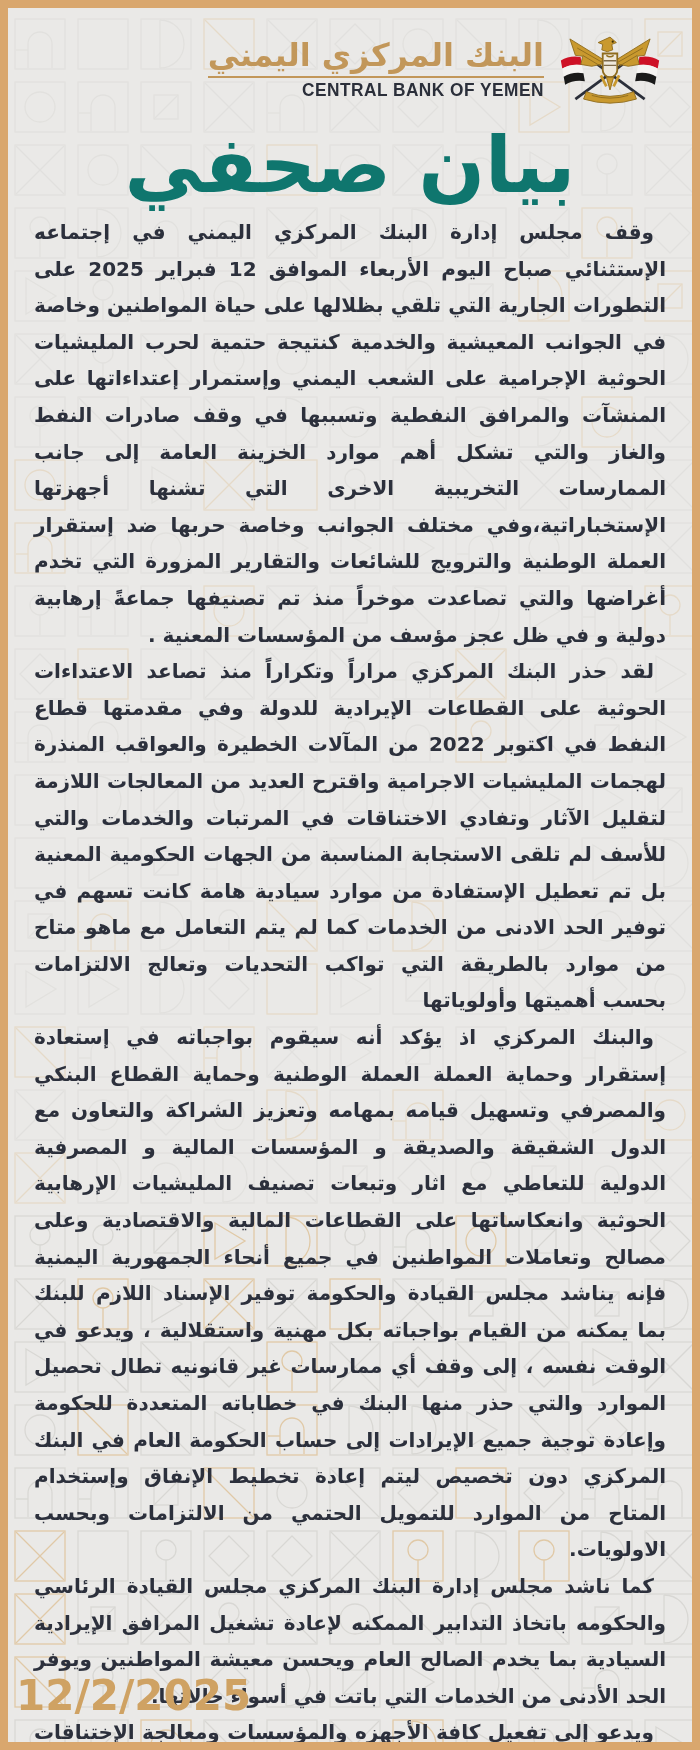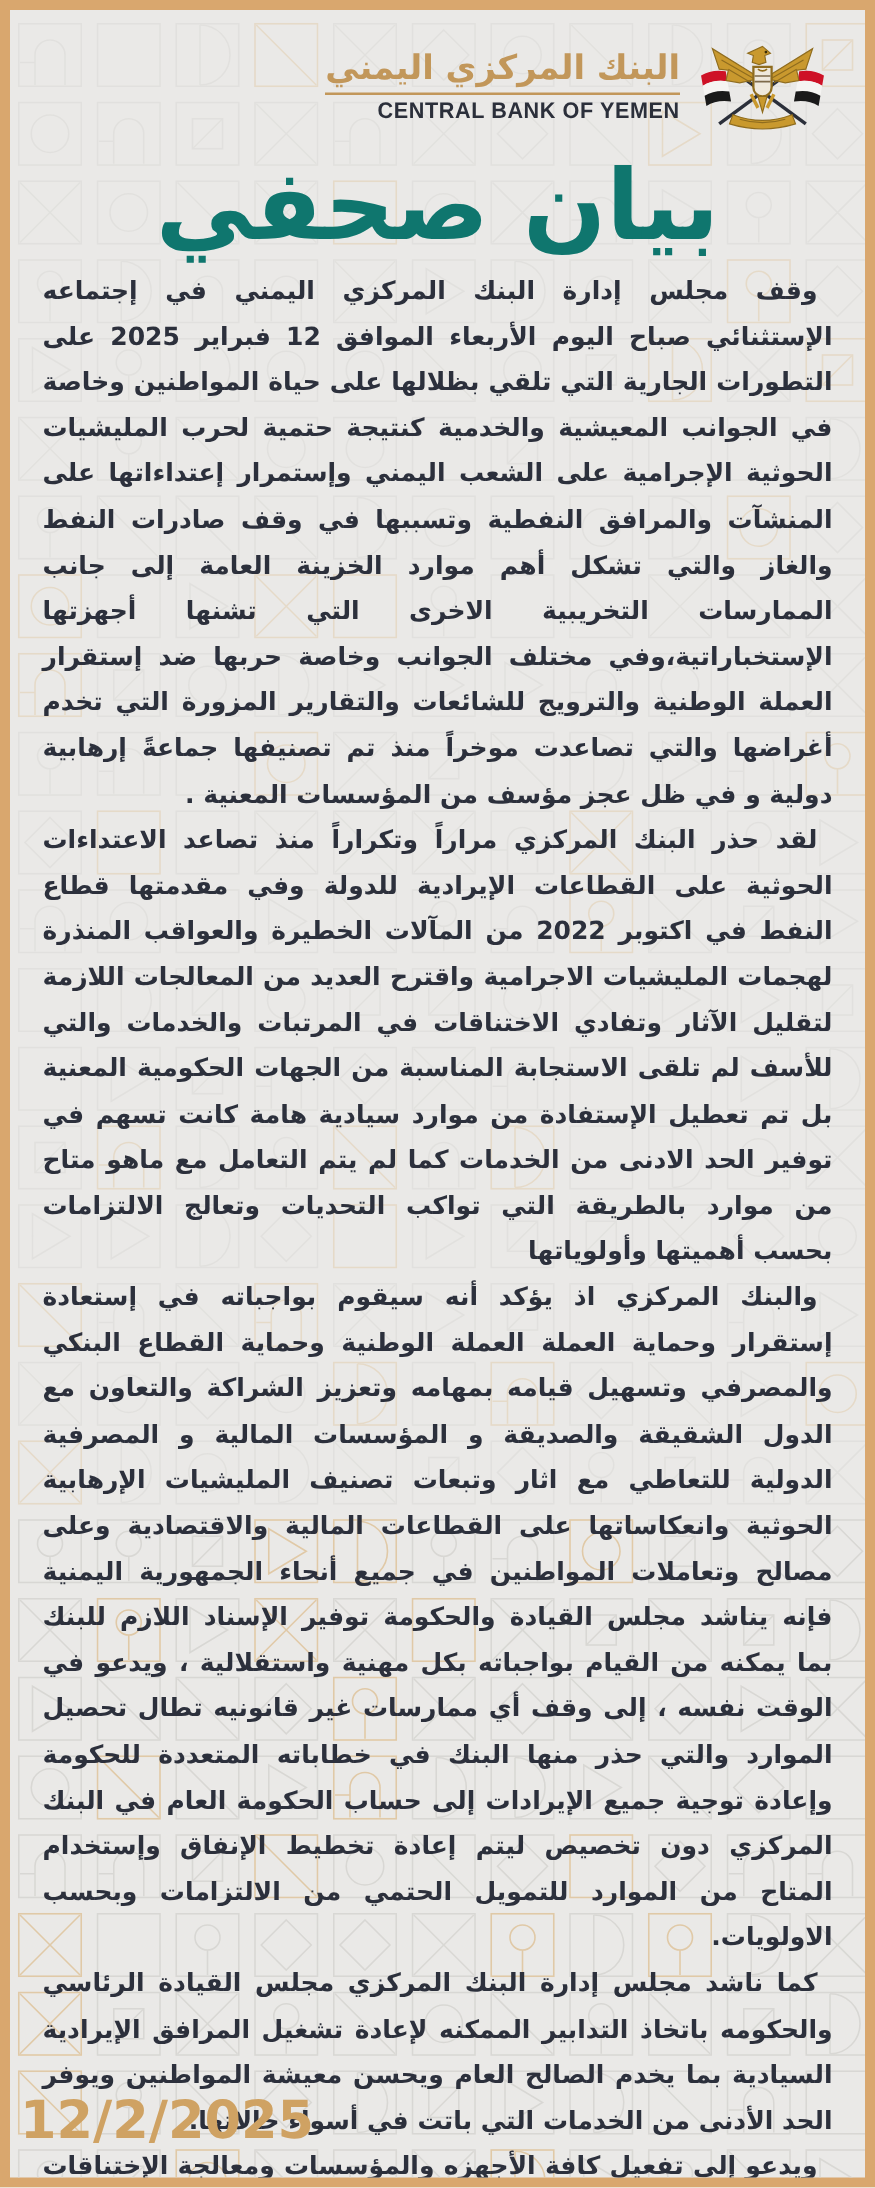--- a/index.html
+++ b/index.html
@@ -11,21 +11,21 @@
   .pattern{position:absolute;inset:0;z-index:0;pointer-events:none;}
   .pattern svg{position:absolute;}
   .content{position:relative;z-index:1;}
   
   .header{
     display:flex;justify-content:flex-end;align-items:center;
     padding:20px 26px 0 0;gap:10px;
   }
   .brand-text{display:flex;flex-direction:column;align-items:flex-end;}
   .bank-ar{
-    color:#c2975a;font-size:27px;font-weight:bold;line-height:1.15;
+    color:#c2975a;font-size:32px;font-weight:bold;line-height:1.15;
     direction:rtl;letter-spacing:0;
   }
   .brand-divider{height:2px;background:#c2975a;width:100%;margin:3px 0 2px;}
   .bank-en{
     color:#2b2f3a;font-size:18px;font-weight:bold;letter-spacing:.5px;
     font-family:"Liberation Sans",sans-serif;transform:scaleX(.96);transform-origin:right;
     white-space:nowrap;
   }
   .logo{width:112px;height:82px;flex:0 0 auto;}
   

